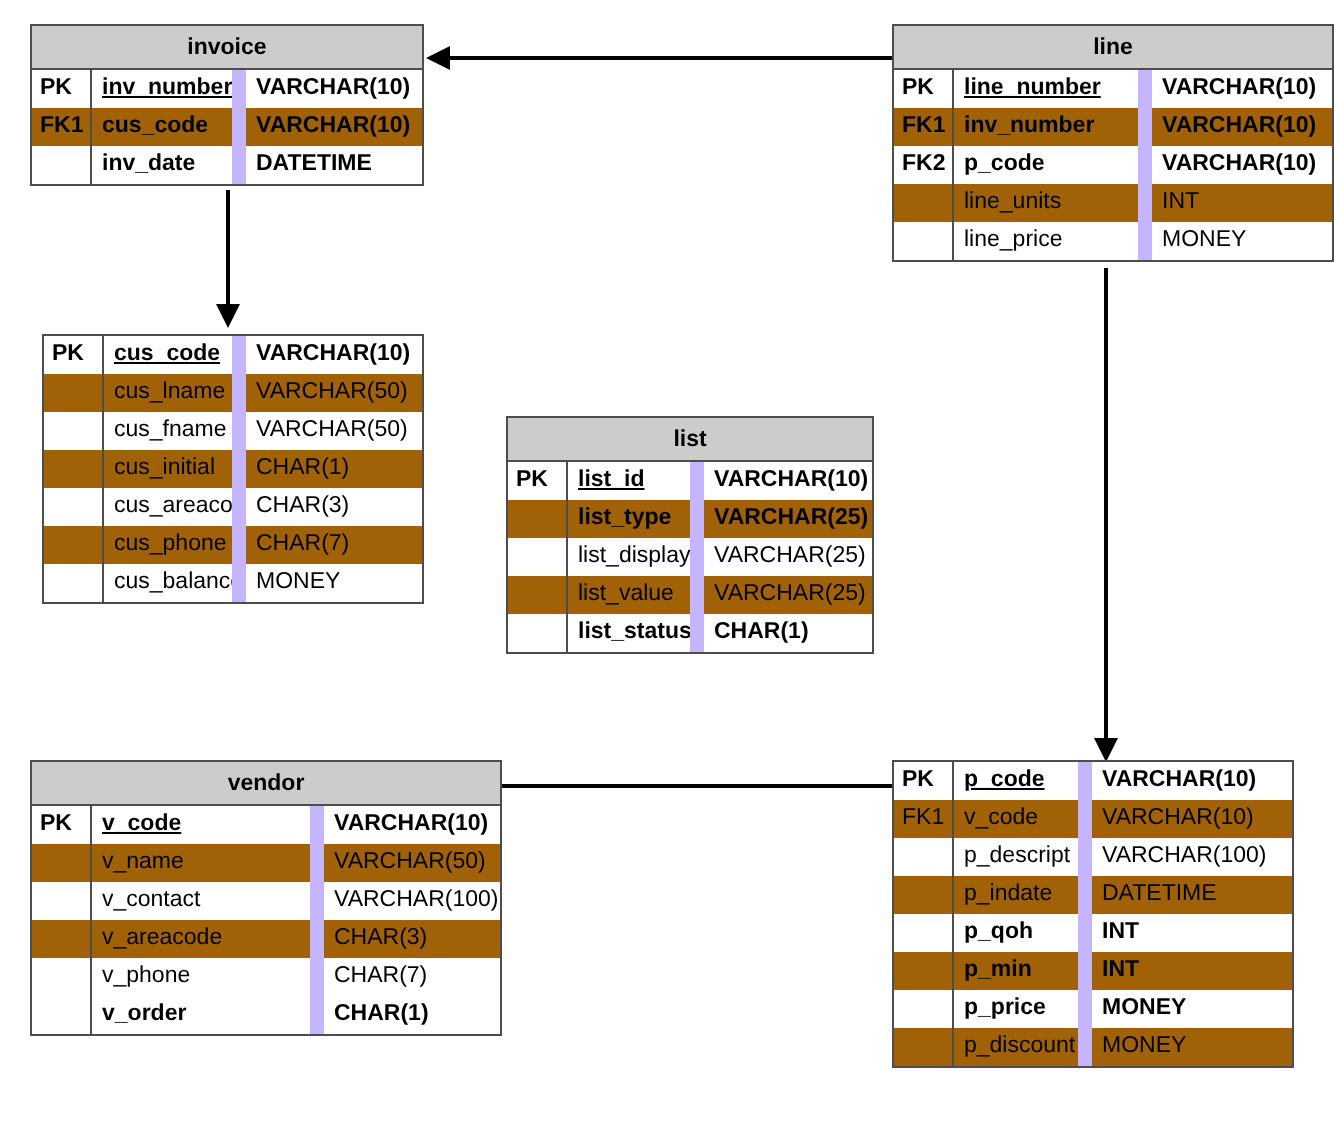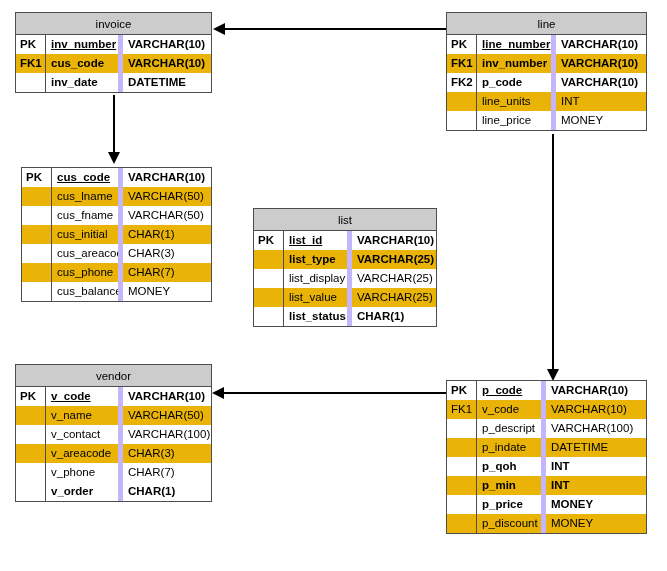--- a/index.html
+++ b/index.html
@@ -31,50 +31,50 @@
     border-collapse: collapse;
   }
   .entity-title {
     height: 22px;
     line-height: 22px;
     background: #cccccc;
     border-bottom: 1px solid #4d4d4d;
     text-align: center;
     font-size: 11.5px;
     color: #000000;
-    font-weight: normal;
+    font-weight: bold;
     box-sizing: border-box;
     overflow: hidden;
     white-space: nowrap;
   }
   .attr-row {
     display: flex;
     height: 19px;
     line-height: 19px;
     box-sizing: border-box;
     font-size: 11.5px;
     color: #000000;
     overflow: hidden;
   }
   .attr-row.odd  { background: #ffffff; }
-  .attr-row.even { background: #eab308; }
+  .attr-row.even { background: #a16207; }
 
   .col-key {
     width: 30px;
     flex: 0 0 30px;
     border-right: 1px solid #4d4d4d;
     padding-left: 4px;
     box-sizing: border-box;
     white-space: nowrap;
     overflow: hidden;
   }
   .col-key.strong { font-weight: bold; }
   .col-name {
     flex: 1 1 auto;
-    border-right: 5px solid #c4b5fd;
+    border-right: 7px solid #c4b5fd;
     padding-left: 5px;
     box-sizing: border-box;
     white-space: nowrap;
     overflow: hidden;
   }
   .col-type {
     width: 88px;
     flex: 0 0 88px;
     padding-left: 5px;
     box-sizing: border-box;
@@ -145,21 +145,21 @@
       <span class="col-name req">cus_code</span>
       <span class="col-type req">VARCHAR(10)</span>
     </div>
     <div class="attr-row odd">
       <span class="col-key"></span>
       <span class="col-name req">inv_date</span>
       <span class="col-type req">DATETIME</span>
     </div>
   </div>
 
-  <div class="entity w-type-90" style="left:446px; top:12px; width:201px;">
+  <div class="entity w-type-90" style="left:446px; top:12px; width:221px;">
     <div class="entity-title">line</div>
     <div class="attr-row odd">
       <span class="col-key strong">PK</span>
       <span class="col-name pk">line_number</span>
       <span class="col-type req">VARCHAR(10)</span>
     </div>
     <div class="attr-row even">
       <span class="col-key strong">FK1</span>
       <span class="col-name req">inv_number</span>
       <span class="col-type req">VARCHAR(10)</span>
@@ -241,21 +241,21 @@
       <span class="col-name">list_value</span>
       <span class="col-type">VARCHAR(25)</span>
     </div>
     <div class="attr-row odd">
       <span class="col-key"></span>
       <span class="col-name req">list_status</span>
       <span class="col-type req">CHAR(1)</span>
     </div>
   </div>
 
-  <div class="entity w-type-94" style="left:15px; top:364px; width:197px;">
+  <div class="entity w-type-94" style="left:15px; top:380px; width:236px;">
     <div class="entity-title">vendor</div>
     <div class="attr-row odd">
       <span class="col-key strong">PK</span>
       <span class="col-name pk">v_code</span>
       <span class="col-type req">VARCHAR(10)</span>
     </div>
     <div class="attr-row even">
       <span class="col-key"></span>
       <span class="col-name">v_name</span>
       <span class="col-type">VARCHAR(50)</span>

